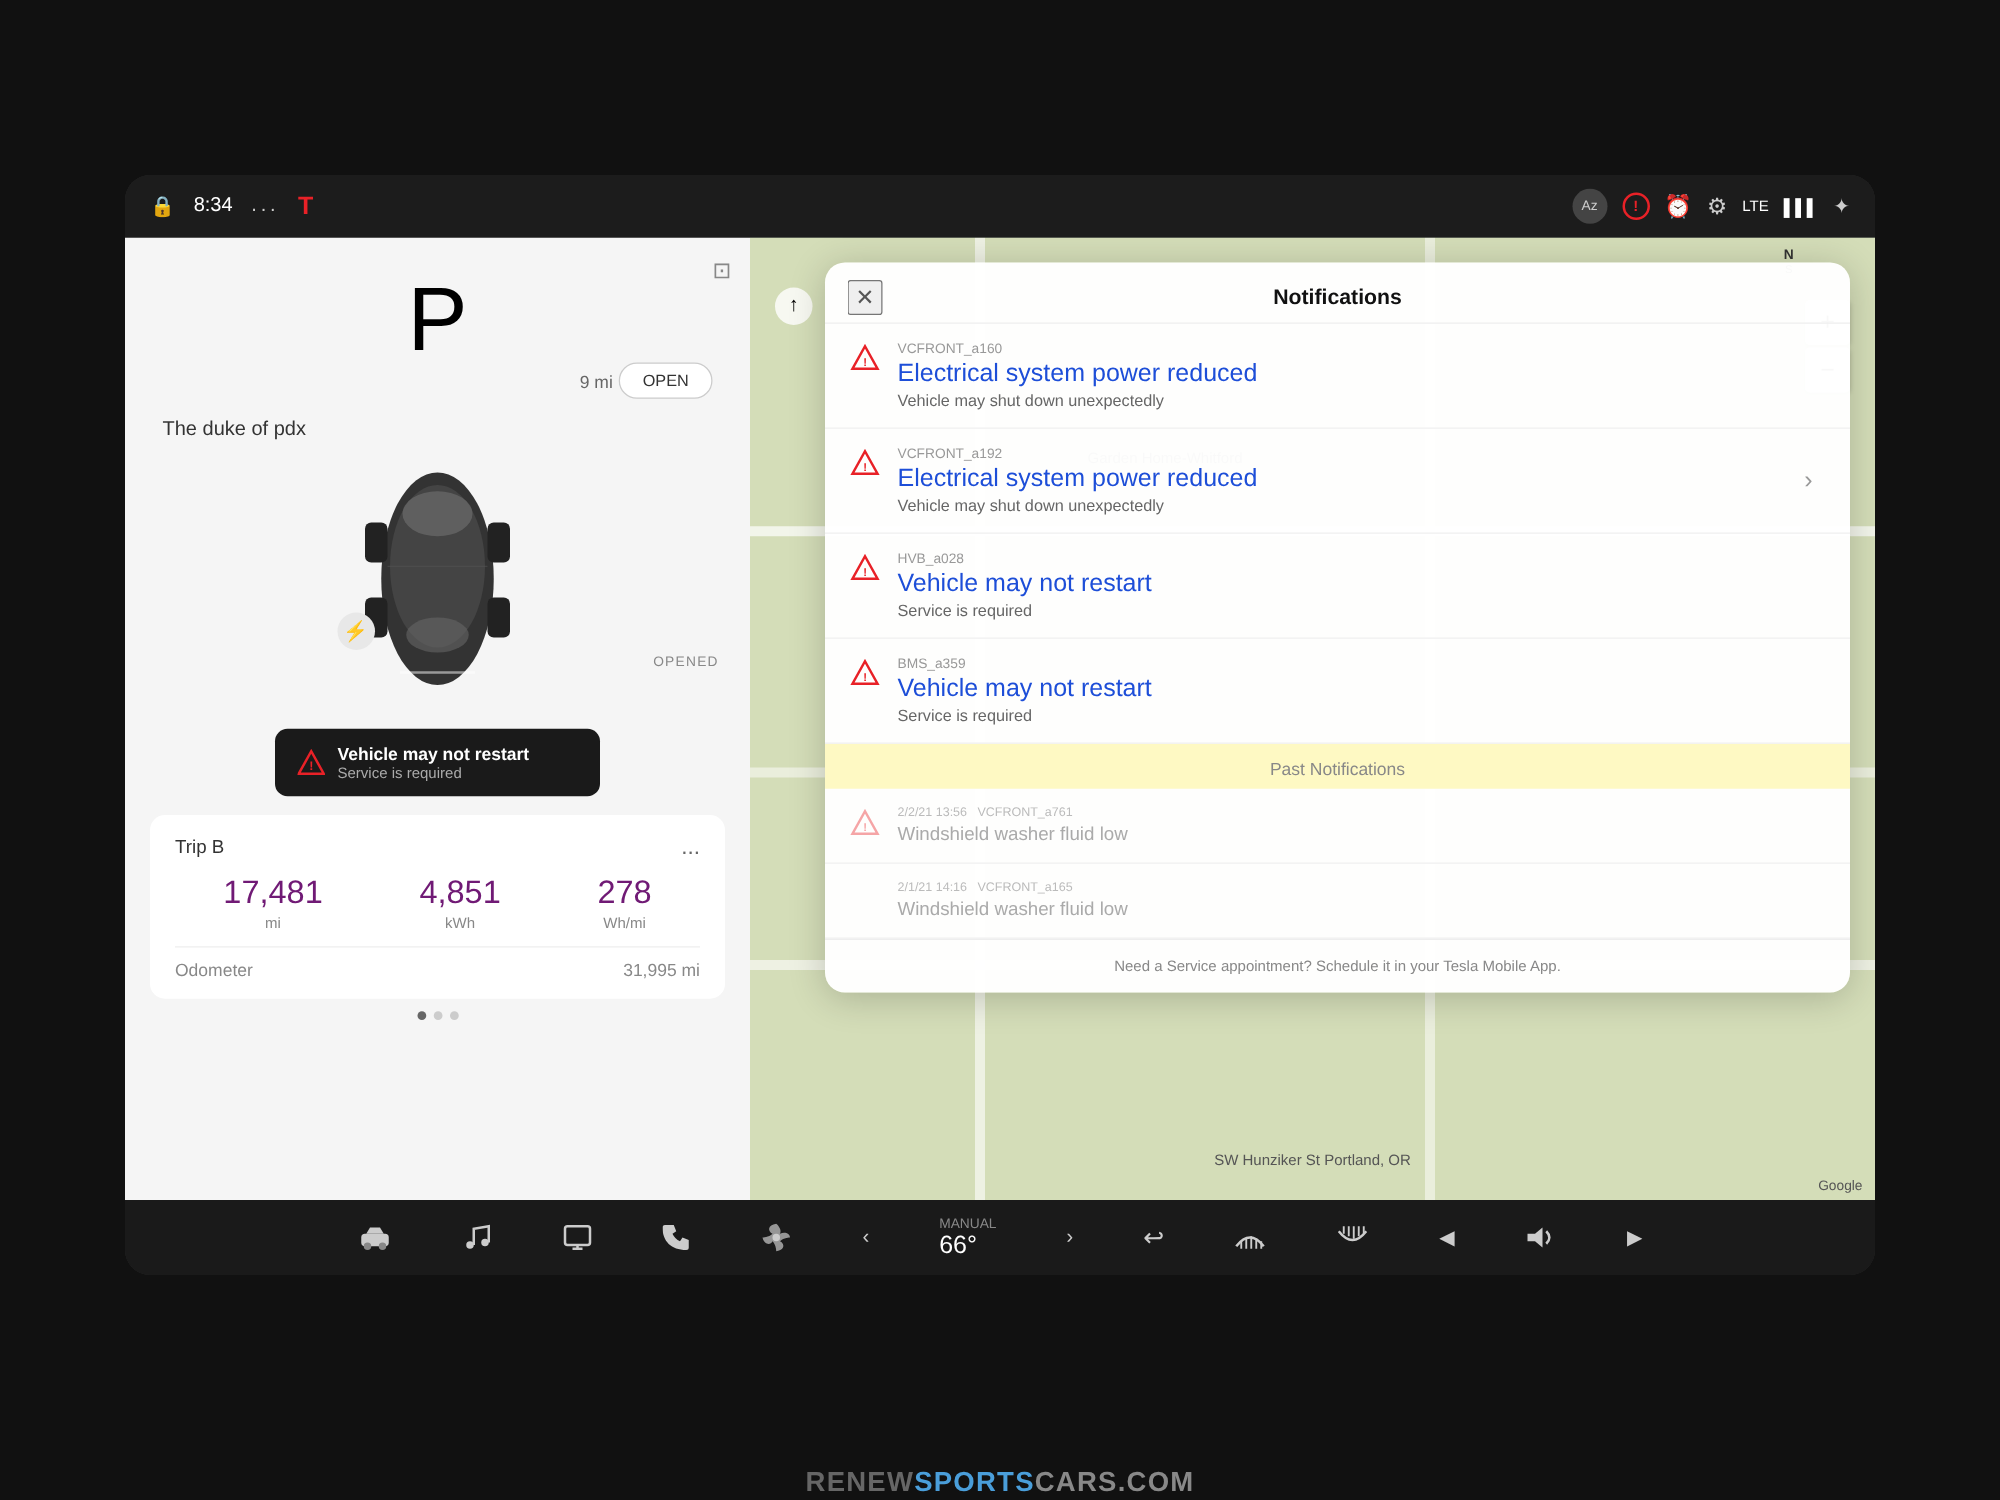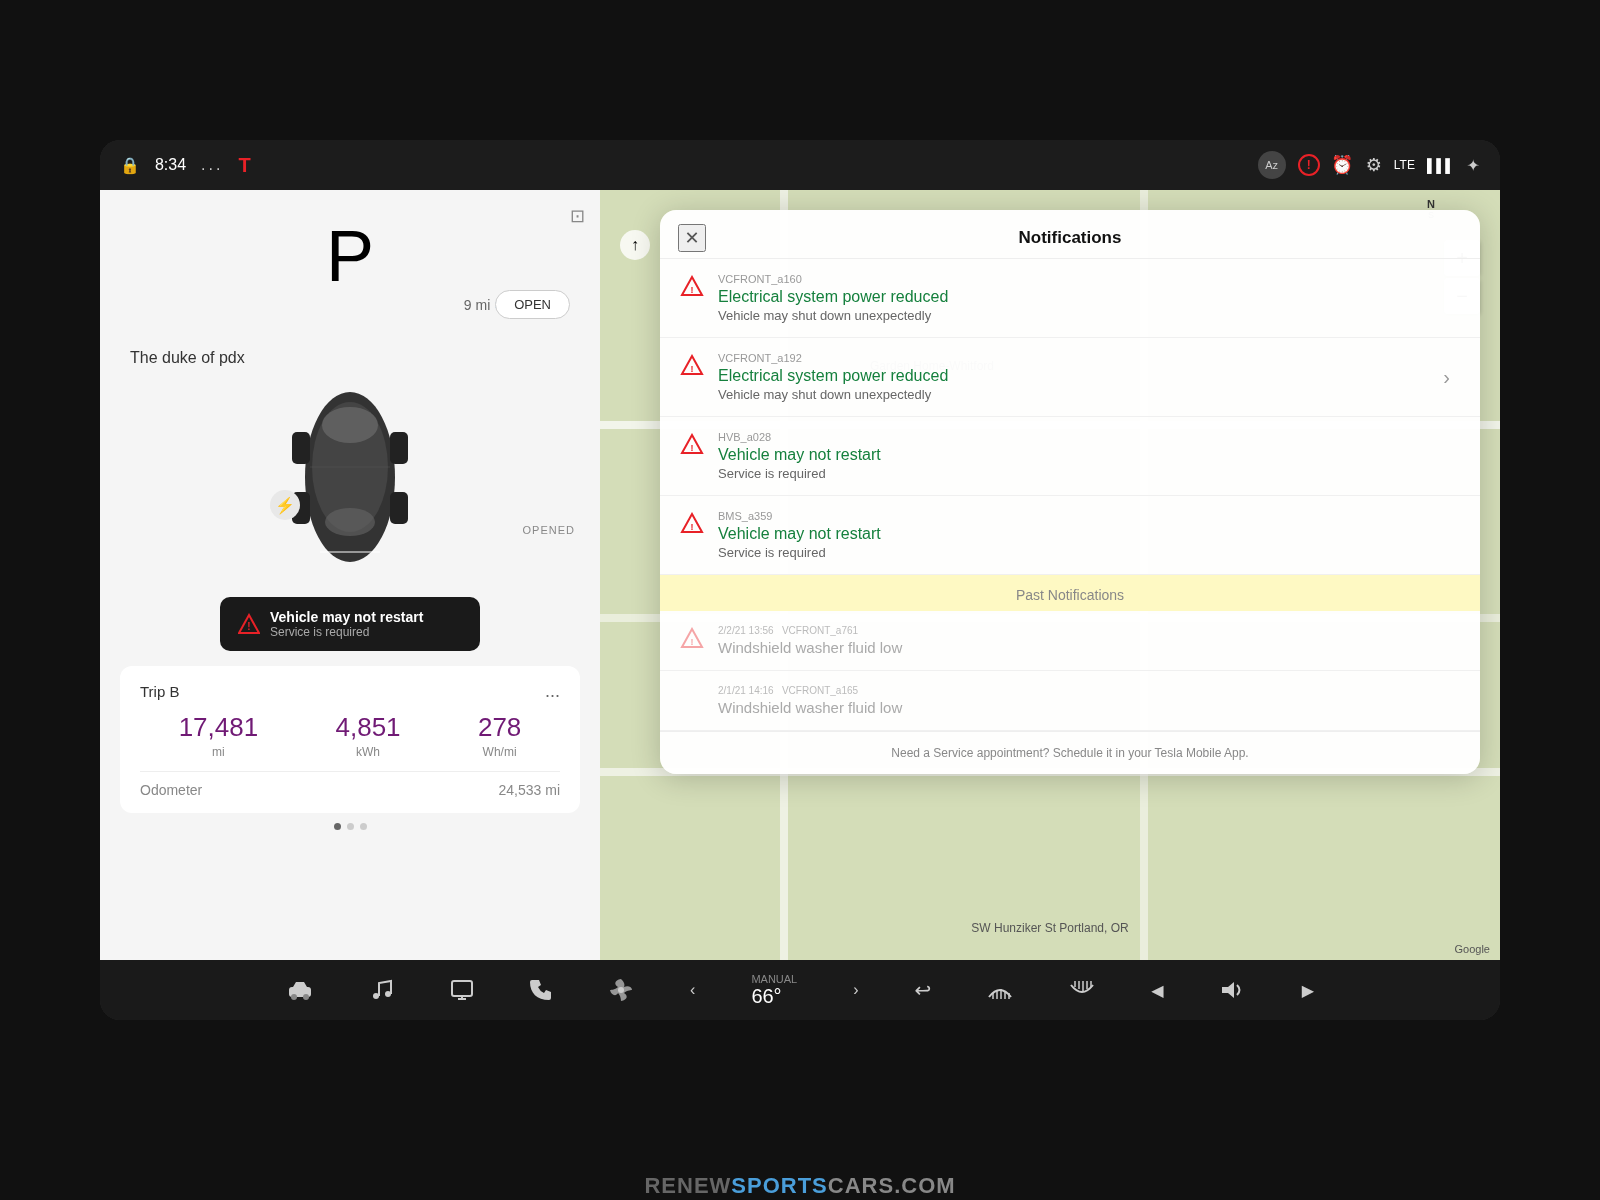--- a/index.html
+++ b/index.html
@@ -138,21 +138,21 @@
     .battery-fill {
       position: absolute;
       left: 0; top: 0; bottom: 0;
       width: 30%;
       background: #888;
     }
 
     .vehicle-name {
       font-size: 16px;
       color: #333;
-      margin-top: 28px;
+      margin-top: 14px;
       padding-left: 5px;
     }
 
     .open-button {
       background: #fff;
       border: 1px solid #ccc;
       border-radius: 20px;
       padding: 6px 18px;
       font-size: 13px;
       color: #333;
@@ -385,23 +385,23 @@
       flex: 1;
     }
 
     .notif-code {
       font-size: 11px;
       color: #999;
       margin-bottom: 3px;
     }
 
     .notif-title {
-      font-size: 16px;
+      font-size: 20px;
       font-weight: 500;
-      color: #15803d;
+      color: #1d4ed8;
     }
 
     .notif-sub {
       font-size: 13px;
       color: #666;
       margin-top: 2px;
     }
 
     .notif-chevron {
       color: #999;
@@ -658,21 +658,21 @@
             <div class="trip-stat-value">4,851</div>
             <div class="trip-stat-unit">kWh</div>
           </div>
           <div>
             <div class="trip-stat-value">278</div>
             <div class="trip-stat-unit">Wh/mi</div>
           </div>
         </div>
         <div class="odometer-row">
           <span class="odometer-label">Odometer</span>
-          <span class="odometer-value">24,533 mi</span>
+          <span class="odometer-value">31,995 mi</span>
         </div>
       </div>
 
       <div class="pagination-dots">
         <div class="dot active"></div>
         <div class="dot"></div>
         <div class="dot"></div>
       </div>
     </div>
 

